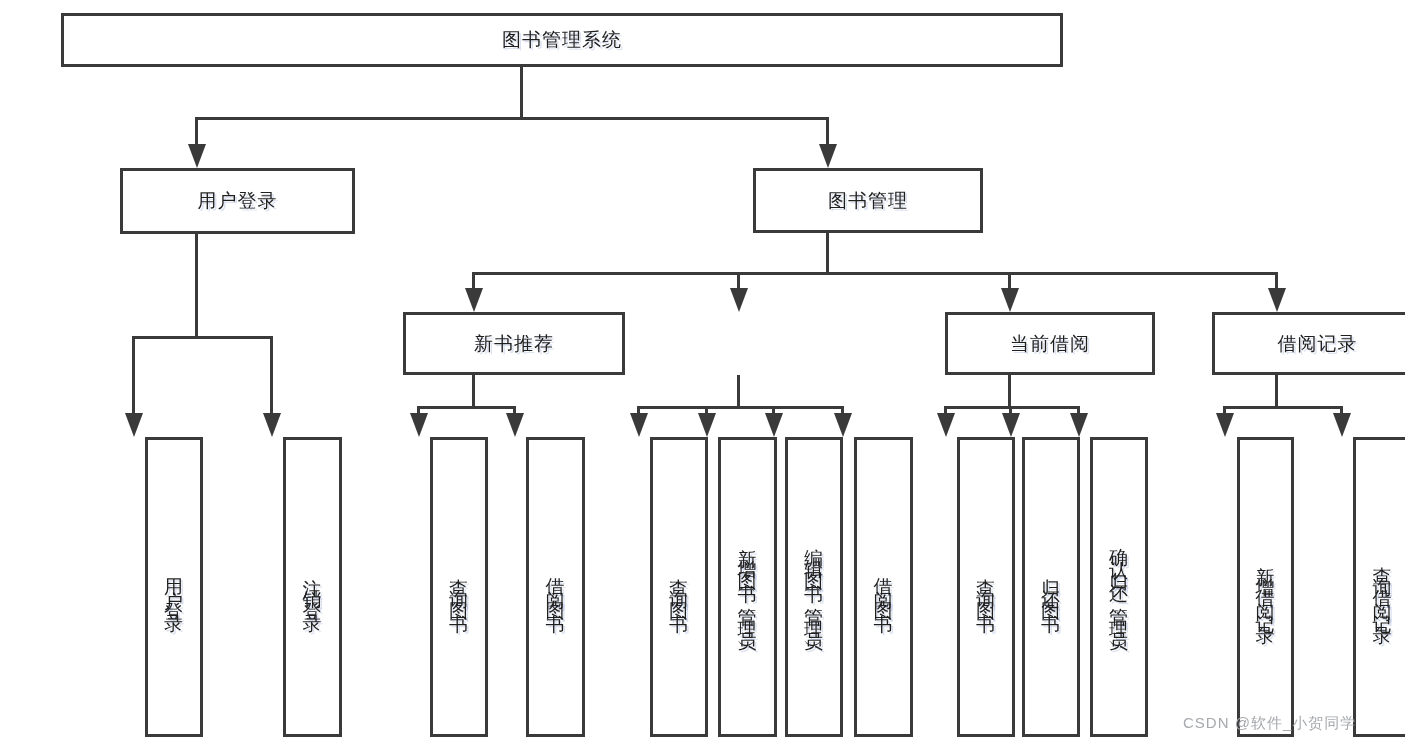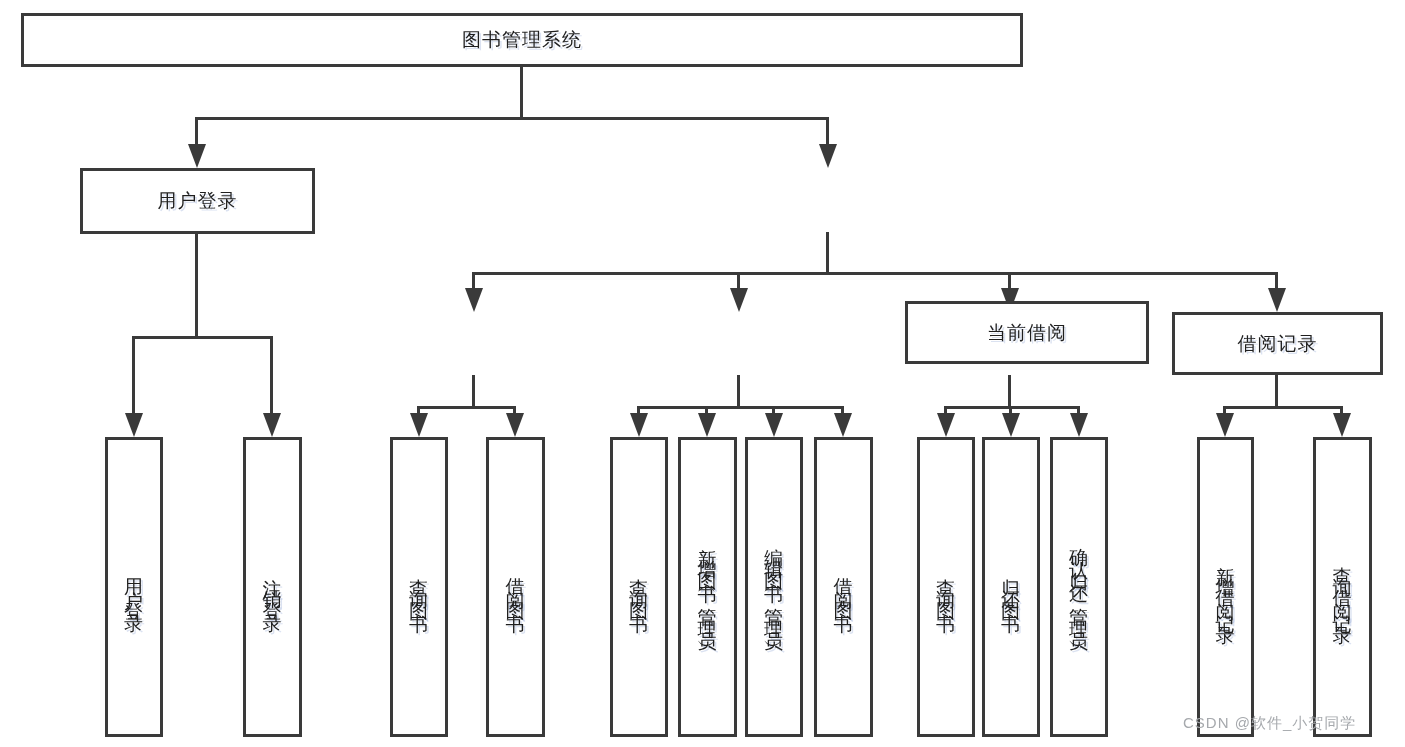--- a/index.html
+++ b/index.html
@@ -16,20 +16,21 @@
     font-family:"Liberation Sans","DejaVu Sans",sans-serif;
     overflow:hidden;
   }
   .bx{
     position:absolute;
     background:#fff;
     border:3px solid var(--line);
     box-sizing:border-box;
     display:flex;align-items:center;justify-content:center;
     color:var(--text);
+    margin-left:40px;
   }
   .bx span{
     font-size:19px;
     color:var(--text);
     letter-spacing:1px;
     text-shadow:2px 2px 0 rgba(125,150,205,0.28);
     white-space:nowrap;
   }
   .bx.vt span{
     writing-mode:vertical-rl;
@@ -119,22 +120,28 @@
   <div class="vl" style="left:1340px;top:406px;height:10px"></div>
   <div class="ar" style="left:1333px;top:413px"></div>
 
   <div class="bx" style="left:21px;top:13px;width:1002px;height:54px">
     <span>图书管理系统</span>
   </div>
 
   <div class="bx" style="left:80px;top:168px;width:235px;height:66px">
     <span>用户登录</span>
   </div>
+  <div class="bx" style="left:713px;top:168px;width:230px;height:65px">
+    <span>图书管理</span>
+  </div>
 
-  <div class="bx" style="left:905px;top:301px;width:244px;height:63px">
+  <div class="bx" style="left:363px;top:312px;width:222px;height:63px">
+    <span>新书推荐</span>
+  </div>
+  <div class="bx" style="left:905px;top:312px;width:210px;height:63px">
     <span>当前借阅</span>
   </div>
   <div class="bx" style="left:1172px;top:312px;width:211px;height:63px">
     <span>借阅记录</span>
   </div>
 
   <div class="bx vt" style="left:105px;top:437px;width:58px;height:300px">
     <span>用户登录</span>
   </div>
   <div class="bx vt" style="left:243px;top:437px;width:59px;height:300px">

